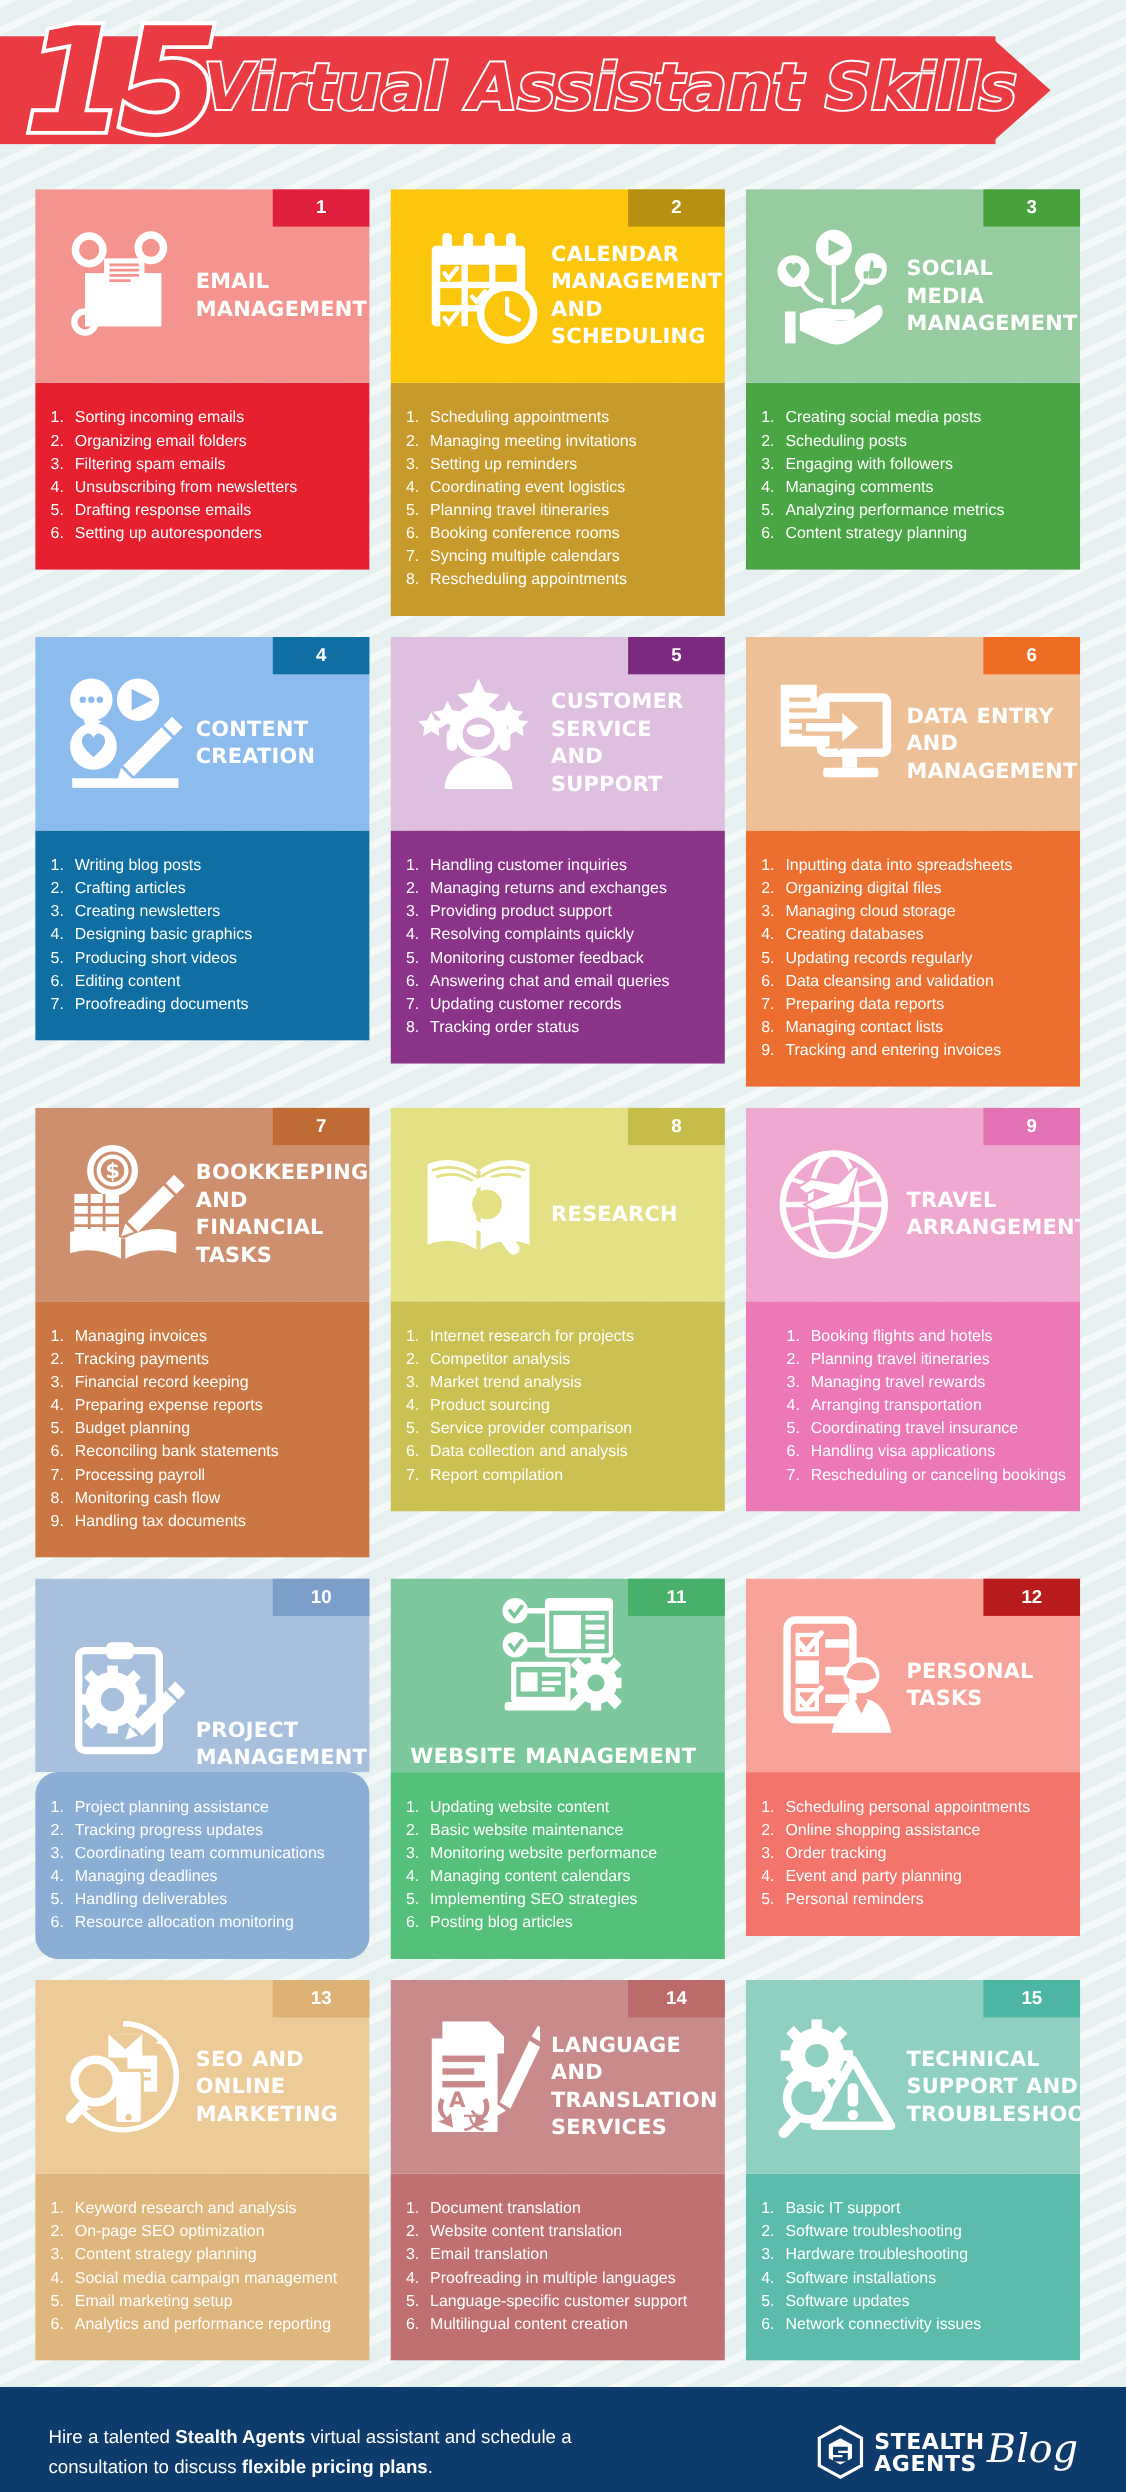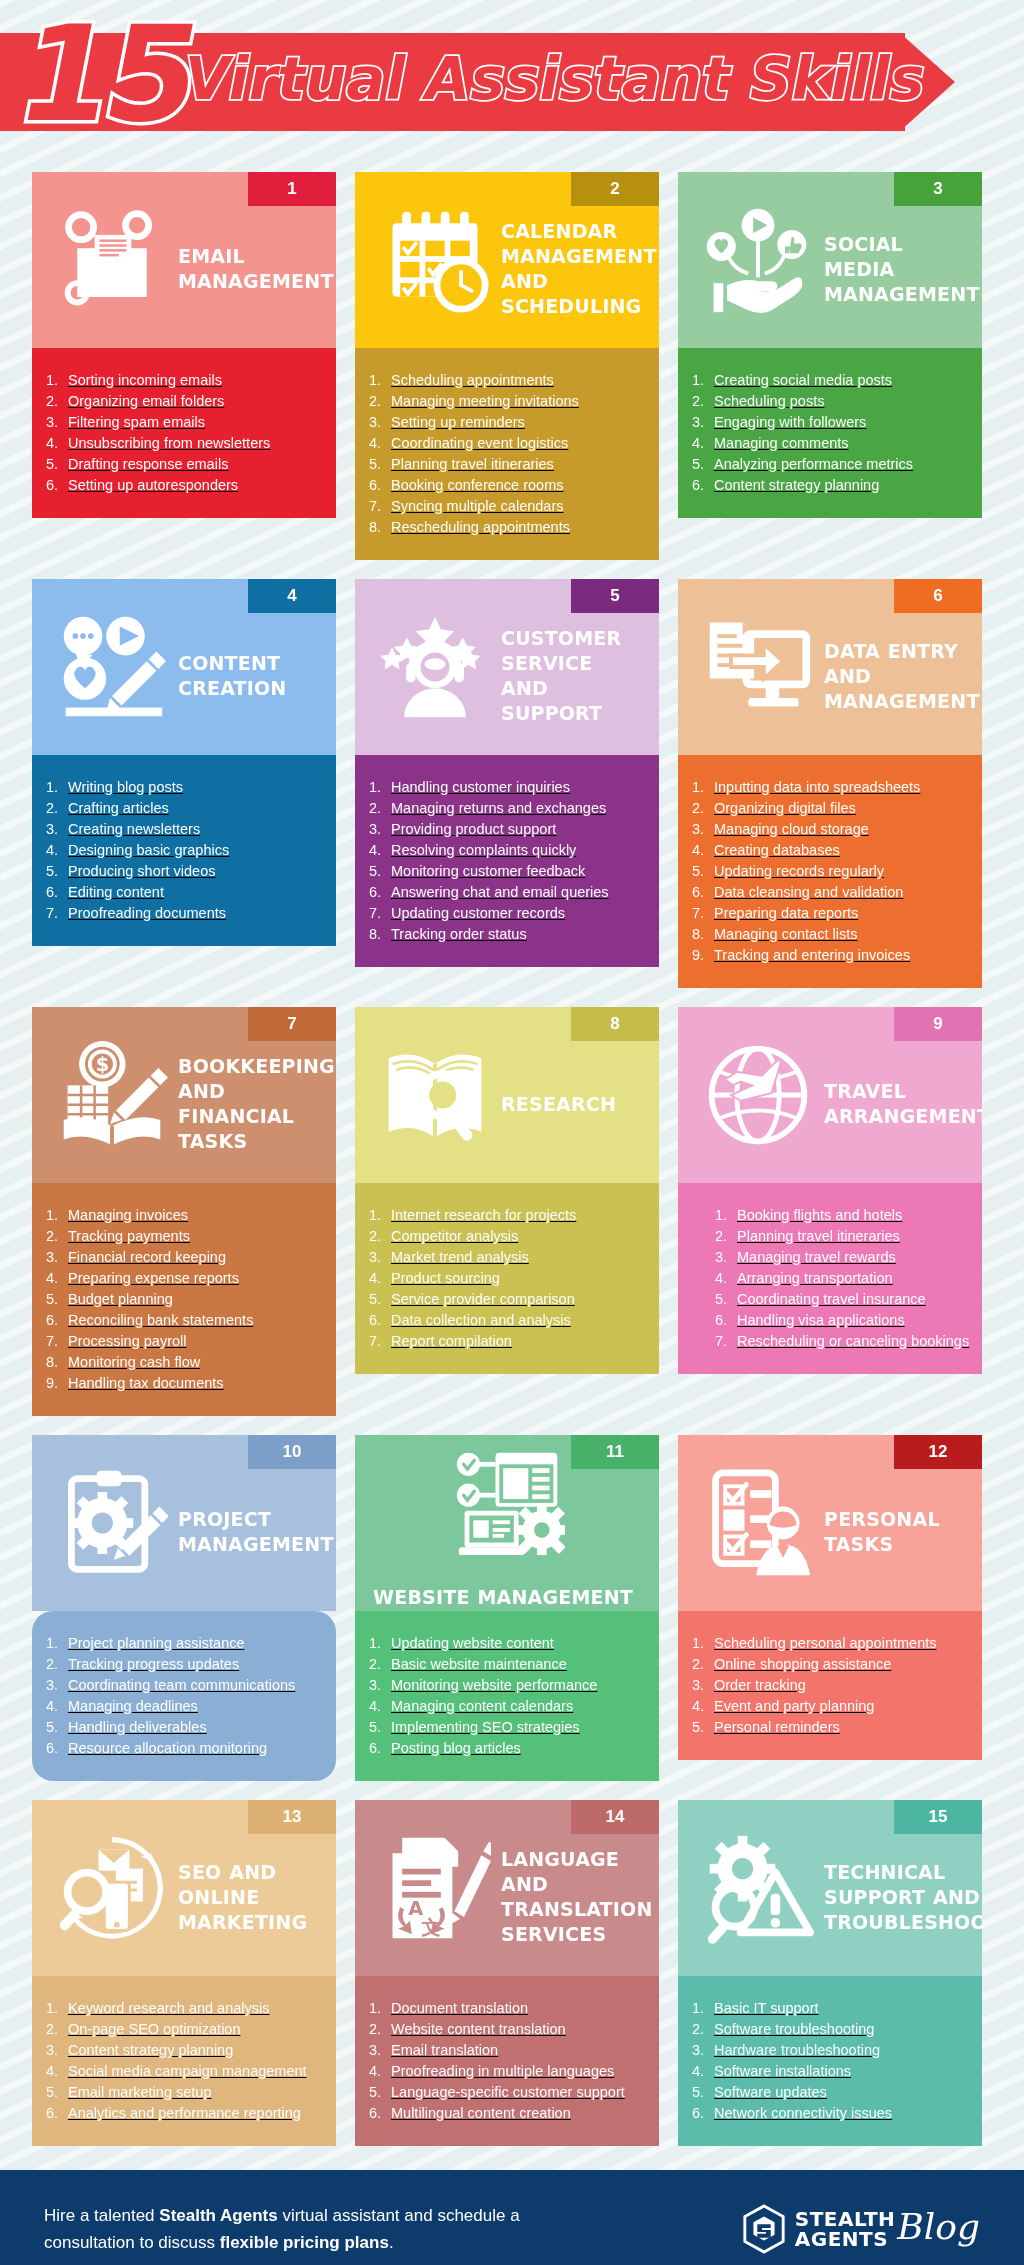--- a/index.html
+++ b/index.html
@@ -132,21 +132,20 @@
     line-height: 25px;
     letter-spacing: 0.2px;
     text-transform: uppercase;
     padding-right: 4px;
     padding-top: 18px;
     word-spacing: 1px;
   }
   .card-list {
     padding: 22px 12px 22px 14px;
     flex: 1;
-    text-decoration: underline;
   }
   .card-list ol {
     list-style: none;
     counter-reset: li;
   }
   .card-list li {
     counter-increment: li;
     color: #ffffff;
     font-size: 14.5px;
     line-height: 21px;
@@ -531,21 +530,21 @@
             <li>Planning travel itineraries</li>
             <li>Managing travel rewards</li>
             <li>Arranging transportation</li>
             <li>Coordinating travel insurance</li>
             <li>Handling visa applications</li>
             <li>Rescheduling or canceling bookings</li>
           </ol>
         </div>
       </div>
       <div class="card">
-        <div class="card-top" style="background: rgb(167, 192, 221);">
+        <div class="card-top" style="background: rgb(167, 192, 221); align-items: flex-end;">
           <div class="badge" style="background: rgb(124, 159, 201);">10</div>
           <div class="icon-box">
             <svg viewBox="0 0 116 116" xmlns="http://www.w3.org/2000/svg">
     <rect x="16" y="12" width="76" height="94" rx="6" fill="none" stroke="#ffffff" stroke-width="7"></rect>
     <rect x="42" y="4" width="26" height="16" rx="5" fill="#ffffff"></rect>
     <g fill="#ffffff">
                 <circle cx="48" cy="58" r="26"></circle>
               </g>
     <circle cx="48" cy="58" r="11" fill="#a7c0dd"></circle>
     <g fill="#ffffff">

